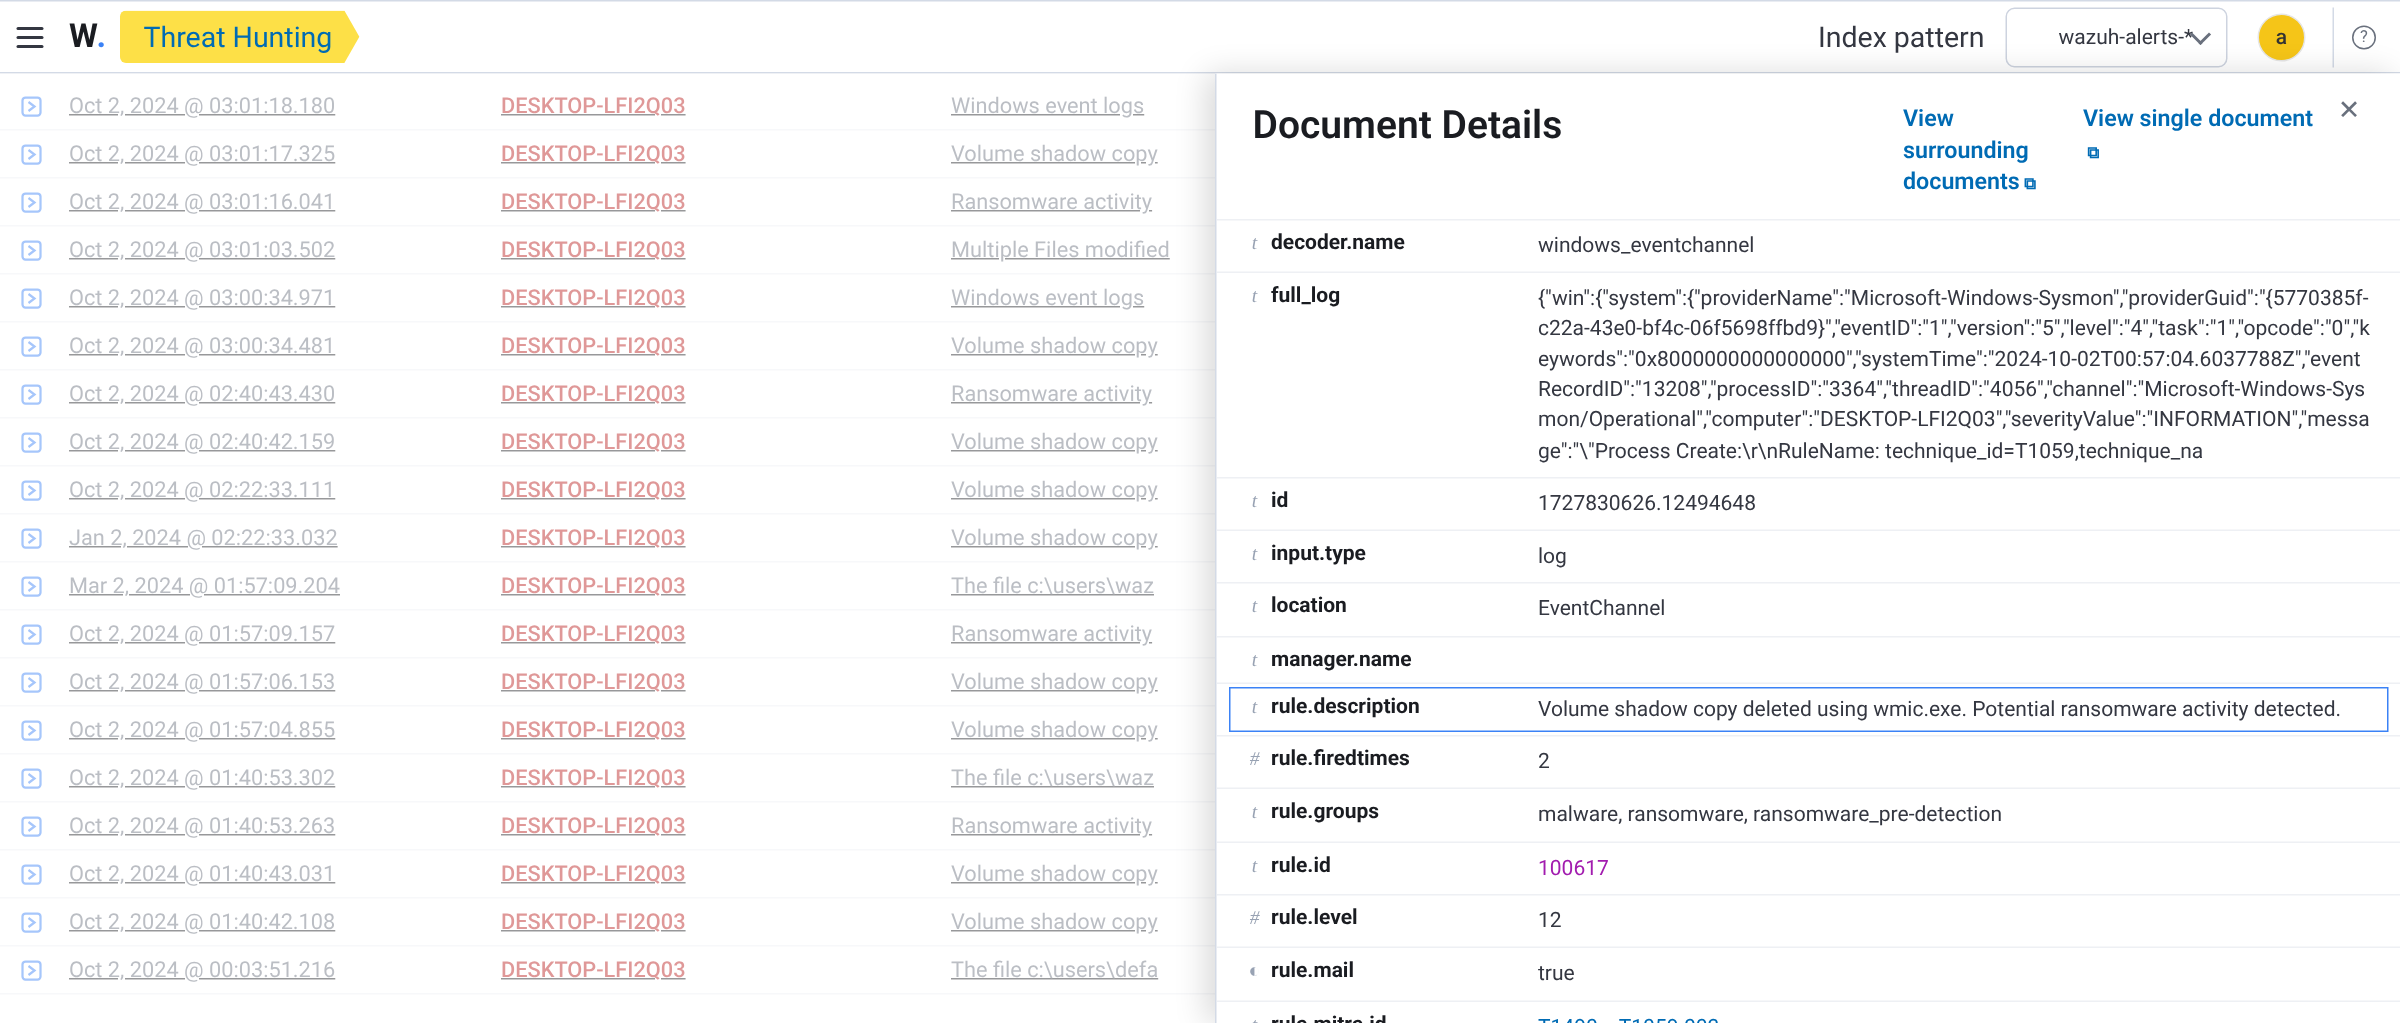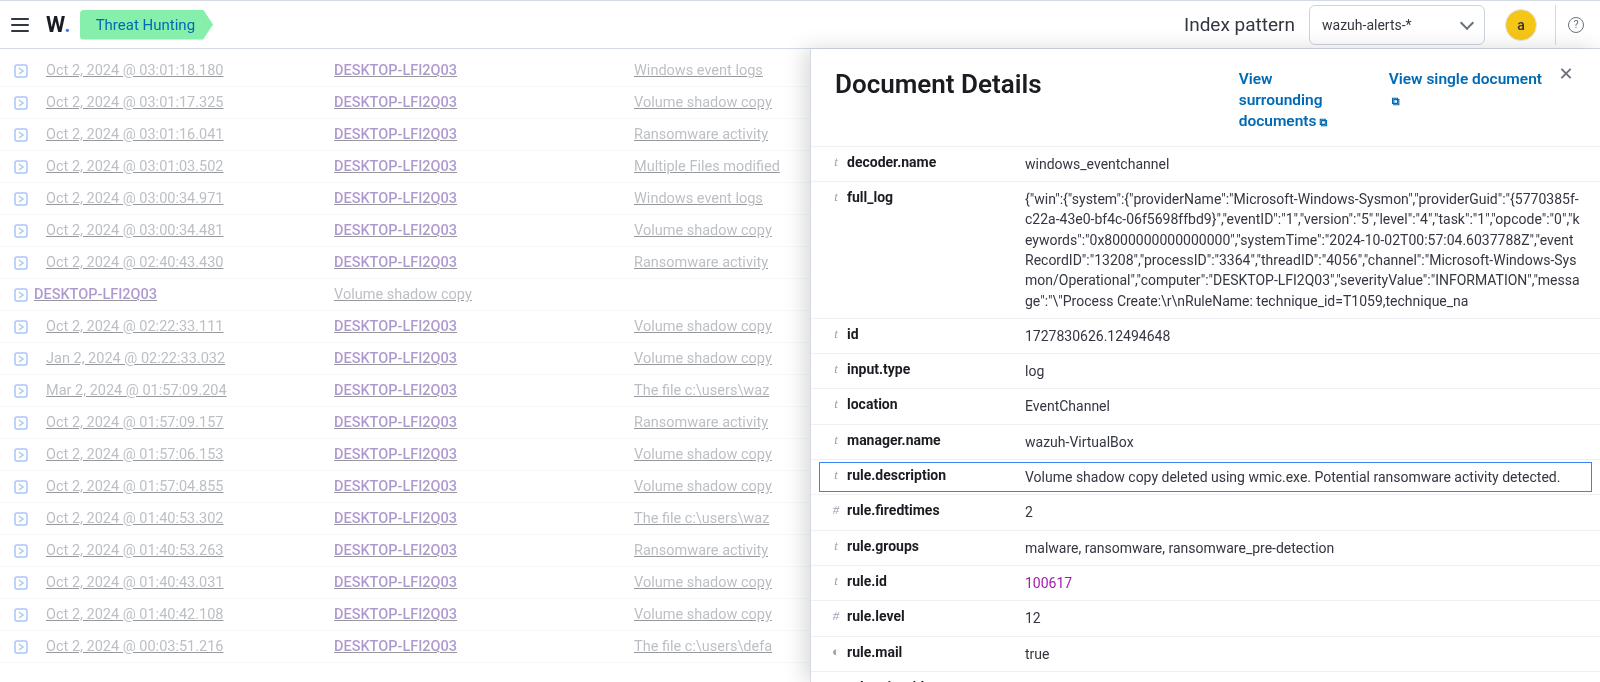--- a/index.html
+++ b/index.html
@@ -4,46 +4,46 @@
 <style>
   * { box-sizing: border-box; margin: 0; padding: 0; }
   html, body { width: 1600px; height: 682px; font-family: -apple-system, BlinkMacSystemFont, "Segoe UI", Roboto, Helvetica, Arial, sans-serif; font-size: 14px; color: #1a1c21; overflow: hidden; background: #fff; }
   
   .topbar { height: 49px; border-top: 1px solid #d3dae6; border-bottom: 1px solid #d3dae6; display: flex; align-items: center; padding: 0 8px 0 0; }
   .menu-btn { width: 40px; height: 40px; display: flex; align-items: center; justify-content: center; cursor: pointer; }
   .hamburger { width: 18px; height: 14px; display: flex; flex-direction: column; justify-content: space-between; }
   .hamburger span { height: 2px; background: #343741; border-radius: 1px; }
   .logo { margin: 0 10px 0 6px; font-weight: 700; font-size: 22px; letter-spacing: -1px; display:flex; align-items:baseline;}
   .logo .dot { color: #3b82f6; }
-  .tab-pill { background: #86efac; color: #006bb4; padding: 6px 18px 6px 16px; font-size: 15px; border-radius: 4px; position: relative; clip-path: polygon(0 0, calc(100% - 10px) 0, 100% 50%, calc(100% - 10px) 100%, 0 100%);}
+  .tab-pill { background: #fde047; color: #006bb4; padding: 6px 18px 6px 16px; font-size: 19px; border-radius: 4px; position: relative; clip-path: polygon(0 0, calc(100% - 10px) 0, 100% 50%, calc(100% - 10px) 100%, 0 100%);}
   .spacer { flex: 1; }
   .idxlabel { color: #343741; margin-right: 14px; font-size: 19px;}
-  .idxsel { border: 1px solid #cdd3df; border-radius: 6px; height: 40px; width: 176px; display: flex; align-items: center; padding: 0 12px; cursor: pointer; justify-content: space-between; color:#343741;}
+  .idxsel { border: 1px solid #cdd3df; border-radius: 6px; height: 40px; width: 148px; display: flex; align-items: center; padding: 0 12px; cursor: pointer; justify-content: flex-end; color:#343741;}
   .chev { width: 10px; height: 10px; border-right: 2px solid #69707d; border-bottom: 2px solid #69707d; transform: rotate(45deg); margin-top:-4px;}
   .avatar { width: 32px; height: 32px; border-radius: 50%; background: #f5c518; color: #333; display: flex; align-items: center; justify-content: center; margin: 0 8px 0 20px; font-weight: 500; cursor: pointer; border:1px solid #e6e6e6;}
   .nav-divider { width:1px; height:40px; background:#d3dae6; margin:0 4px 0 10px;}
   .help { width: 32px; height: 32px; display: flex; align-items: center; justify-content: center; color: #69707d; cursor: pointer; border:1px solid transparent;}
   .help-circ{ width:16px;height:16px;border:1.5px solid #69707d;border-radius:50%;display:flex;align-items:center;justify-content:center;font-size:11px;}
   
   .content { position: relative; height: calc(100% - 49px); }
   
   .table-area { height: 100%; overflow: hidden; padding-top:6px;text-decoration:underline;}
   .row { height: 32px; display: flex; align-items: center; border-bottom: 1px solid #eef0f4; padding-left: 8px; font-size: 14.5px; color: #69707d; }
   .expand { width: 26px; height: 20px; display: flex; align-items: center; justify-content: center; cursor: pointer; }
   .expand svg{ stroke:#3b82f6;}
   .cell-time { width: 300px; padding-left: 12px; }
-  .cell-agent { width: 300px; color: #4c1d95; font-weight: 500; }
+  .cell-agent { width: 300px; color: #b91c1c; font-weight: 500; }
   .cell-desc { flex: 1; white-space: nowrap; overflow: hidden; }
   
   .scrim { position: absolute; inset: 0; background: rgba(255,255,255,0.55); pointer-events: none; }
   
   .flyout { position: absolute; top: 0; right: 0; bottom: 0; width: 790px; background: #fff; box-shadow: -6px 0 20px rgba(0,0,0,0.15); display: flex; flex-direction: column; border-left:1px solid #d3dae6;}
   .fly-head { padding: 20px 24px 14px 24px; display: flex; align-items: flex-start; }
   .fly-title { font-size: 26px; font-weight: 600; flex-shrink:0; margin-right:auto;}
-  .fly-links { display:flex; gap:30px; margin-left:40px; font-size:15.5px;}
+  .fly-links { display:flex; margin-left:40px; font-size:15.5px;}
   .fly-link { color: #006bb4; font-weight:600; max-width:170px; line-height:1.35; cursor:pointer;}
   .fly-link.narrow{max-width:120px;}
   .ext{ font-size:11px; margin-left:3px;}
   .close { width: 20px; height: 20px; cursor: pointer; margin-left:14px; margin-top:-6px; color:#69707d; font-size:18px; display:flex;align-items:center;justify-content:center;}
   
   .detail-body { flex: 1; overflow: auto; }
   .drow { display: flex; border-top: 1px solid #eef0f4; padding: 7px 20px 7px 16px; font-size: 14px; align-items: flex-start; }
   .dtype { width: 18px; color: #98a2b3; font-style: italic; font-family: Georgia, serif; font-size:13px; text-align:center;}
   .dkey { width: 180px; font-weight: 700; color: #1a1c21; padding-left:2px;}
   .dval { flex: 1; color: #343741; word-break: break-all; line-height:1.45;}
@@ -157,20 +157,21 @@
         <span class="cell-agent">DESKTOP-LFI2Q03</span>
         <span class="cell-desc">Ransomware activity</span>
       </div>
       <div class="row">
         <span class="expand">
           <svg width="16" height="16" viewBox="0 0 16 16" fill="none" stroke-width="1.5">
             <rect x="2" y="2" width="12" height="12" rx="2"></rect>
             <path d="M6 5l4 3-4 3"></path>
           </svg>
         </span>
+        <span class="cell-time">Oct 2, 2024 @ 02:40:42.159</span>
         <span class="cell-agent">DESKTOP-LFI2Q03</span>
         <span class="cell-desc">Volume shadow copy</span>
       </div>
       <div class="row">
         <span class="expand">
           <svg width="16" height="16" viewBox="0 0 16 16" fill="none" stroke-width="1.5">
             <rect x="2" y="2" width="12" height="12" rx="2"></rect>
             <path d="M6 5l4 3-4 3"></path>
           </svg>
         </span>
@@ -324,21 +325,20 @@
           <span class="dval">log</span>
         </div>
         <div class="drow">
           <span class="dtype">t</span>
           <span class="dkey">location</span>
           <span class="dval">EventChannel</span>
         </div>
         <div class="drow">
           <span class="dtype">t</span>
           <span class="dkey">manager.name</span>
-          <span class="dval">wazuh-VirtualBox</span>
         </div>
         <div class="drow hl">
           <span class="dtype">t</span>
           <span class="dkey">rule.description</span>
           <span class="dval">Volume shadow copy deleted using wmic.exe. Potential ransomware activity detected.</span>
         </div>
         <div class="drow">
           <span class="dtype">#</span>
           <span class="dkey">rule.firedtimes</span>
           <span class="dval">2</span>

